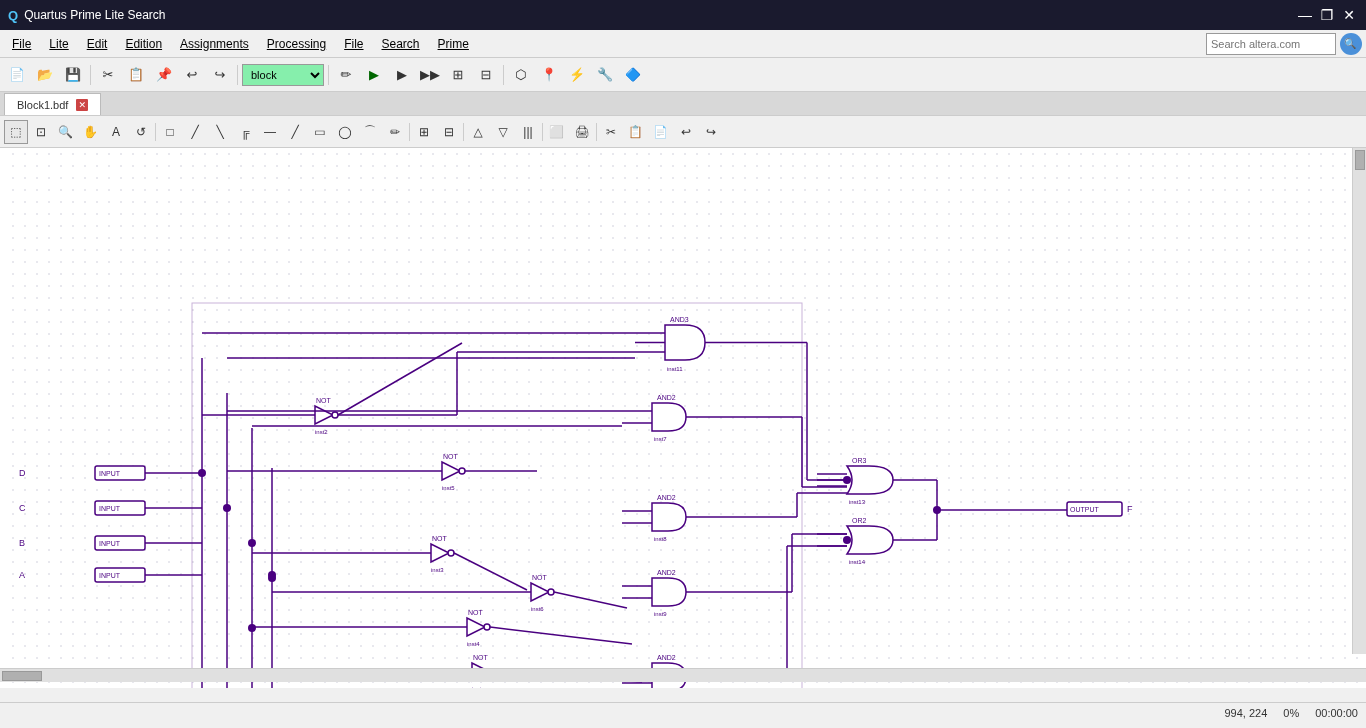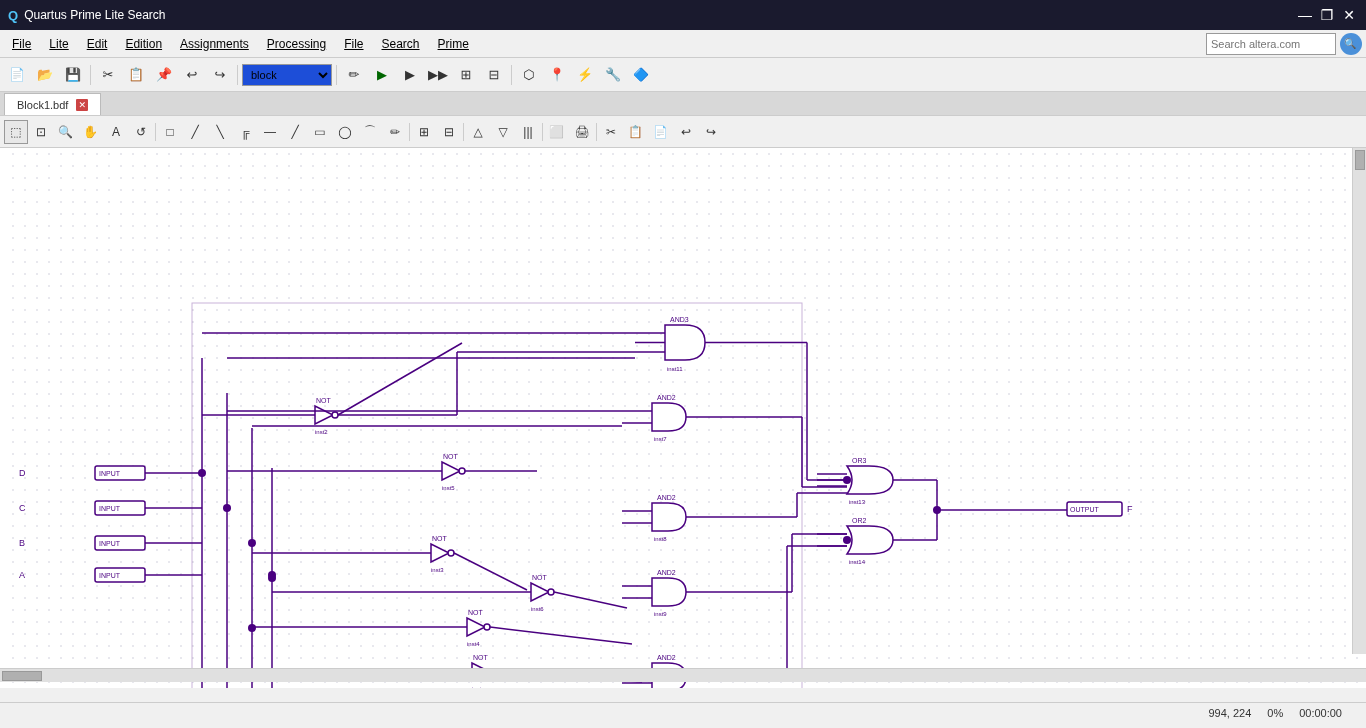--- a/index.html
+++ b/index.html
@@ -87,22 +87,22 @@
       display: flex; align-items: center; justify-content: center;
       font-size: 13px;
       color: #333;
     }
     .tb-separator { width: 1px; height: 20px; background: #ccc; margin: 0 2px; }
     #block-selector {
       height: 22px;
       border: 1px solid #999;
       font-size: 11px;
       padding: 0 4px;
-      width: 90px;
-      background: #1d4ed8;
+      width: 82px;
+      background: #86efac;
     }
 
     
     #tab-bar {
       height: 24px;
       background: #d8d8d8;
       border-bottom: 1px solid #ccc;
       display: flex;
       align-items: flex-end;
       padding-left: 4px;
@@ -557,17 +557,17 @@
   
   <div id="v-scrollbar">
     <div class="scroll-thumb-v"></div>
   </div>
 </div>
 
 <div id="h-scrollbar" style="position:relative; height:14px; background:#e0e0e0; border-top:1px solid #ccc; display:flex; align-items:center;">
   <div class="scroll-thumb-h"></div>
 </div>
 
-<div id="status-bar" style="position:relative; height:20px; background:#f0f0f0; border-top:1px solid #ccc; display:flex; align-items:center; justify-content:flex-end; padding:0 24px; font-size:11px; color:#333; gap:16px;">
+<div id="status-bar" style="position:relative; height:20px; background:#f0f0f0; border-top:1px solid #ccc; display:flex; align-items:center; justify-content:flex-end; padding:0 8px; font-size:11px; color:#333; gap:16px;">
   <span>994, 224</span>
   <span>0%</span>
   <span>00:00:00</span>
 </div>
 
 </body></html>

